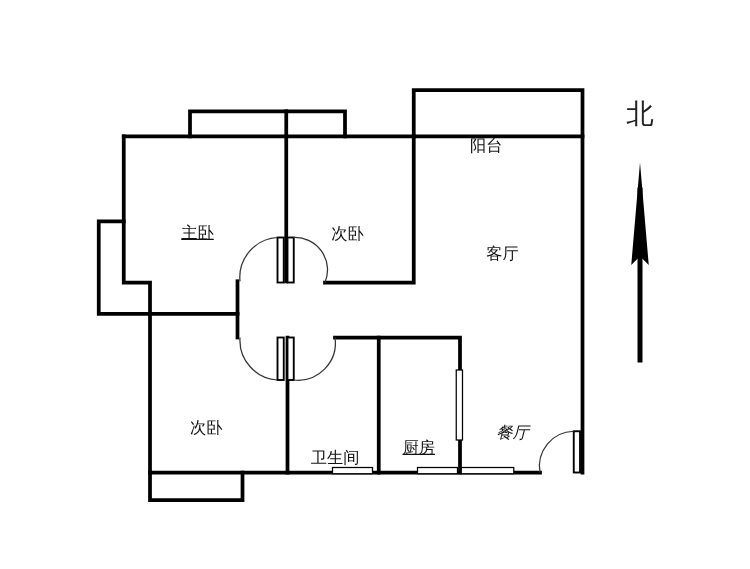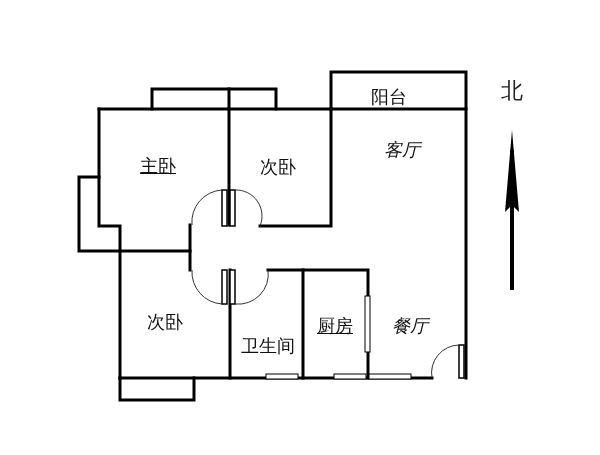--- a/index.html
+++ b/index.html
@@ -1,18 +1,18 @@
 <!DOCTYPE html>
 <html><head>
 <meta charset="utf-8">
 <style>
   html, body { margin:0; padding:0; background:#ffffff; }
   body { width:600px; height:455px; position:relative; overflow:hidden; font-family:"DejaVu Sans", sans-serif; }
   svg { position:absolute; left:0; top:0; }
-  .lbl { position:absolute; font-size:18px; color:#111; transform:translate(-50%,-50%); white-space:nowrap; }
+  .lbl { position:absolute; font-size:13px; color:#111; transform:translate(-50%,-50%); white-space:nowrap;margin-top:20px; }
   .north { position:absolute; font-size:22px; color:#222; transform:translate(-50%,-50%); }
 </style>
 </head>
 <body>
 
 <svg width="600" height="455" viewBox="0 0 600 455">
   <g stroke="#000" stroke-width="3" fill="none" stroke-linecap="square">
 
     <polyline points="152,109 152,89 276,89 276,109"></polyline>
     <line x1="229" y1="89" x2="229" y2="109"></line>
@@ -69,18 +69,18 @@
   <g>
     <line x1="512" y1="150" x2="512" y2="290" stroke="#000" stroke-width="4"></line>
     <polygon points="512,130 505,212 512,205 519,212" fill="#000"></polygon>
   </g>
 </svg>
 
 <div class="north" style="left:512px;top:91px;">北</div>
 
 <div class="lbl" style="left:158px;top:166px;text-decoration:underline;">主卧</div>
 <div class="lbl" style="left:278px;top:167px;">次卧</div>
-<div class="lbl" style="left:402px;top:150px;font-style:italic;">客厅</div>
+<div class="lbl" style="left:402px;top:183px;">客厅</div>
 <div class="lbl" style="left:389px;top:97px;">阳台</div>
 <div class="lbl" style="left:165px;top:322px;">次卧</div>
 <div class="lbl" style="left:268px;top:346px;">卫生间</div>
-<div class="lbl" style="left:335px;top:326px;text-decoration:underline;">厨房</div>
+<div class="lbl" style="left:335px;top:338px;text-decoration:underline;">厨房</div>
 <div class="lbl" style="left:410px;top:326px;font-style:italic;">餐厅</div>
 
 </body></html>

